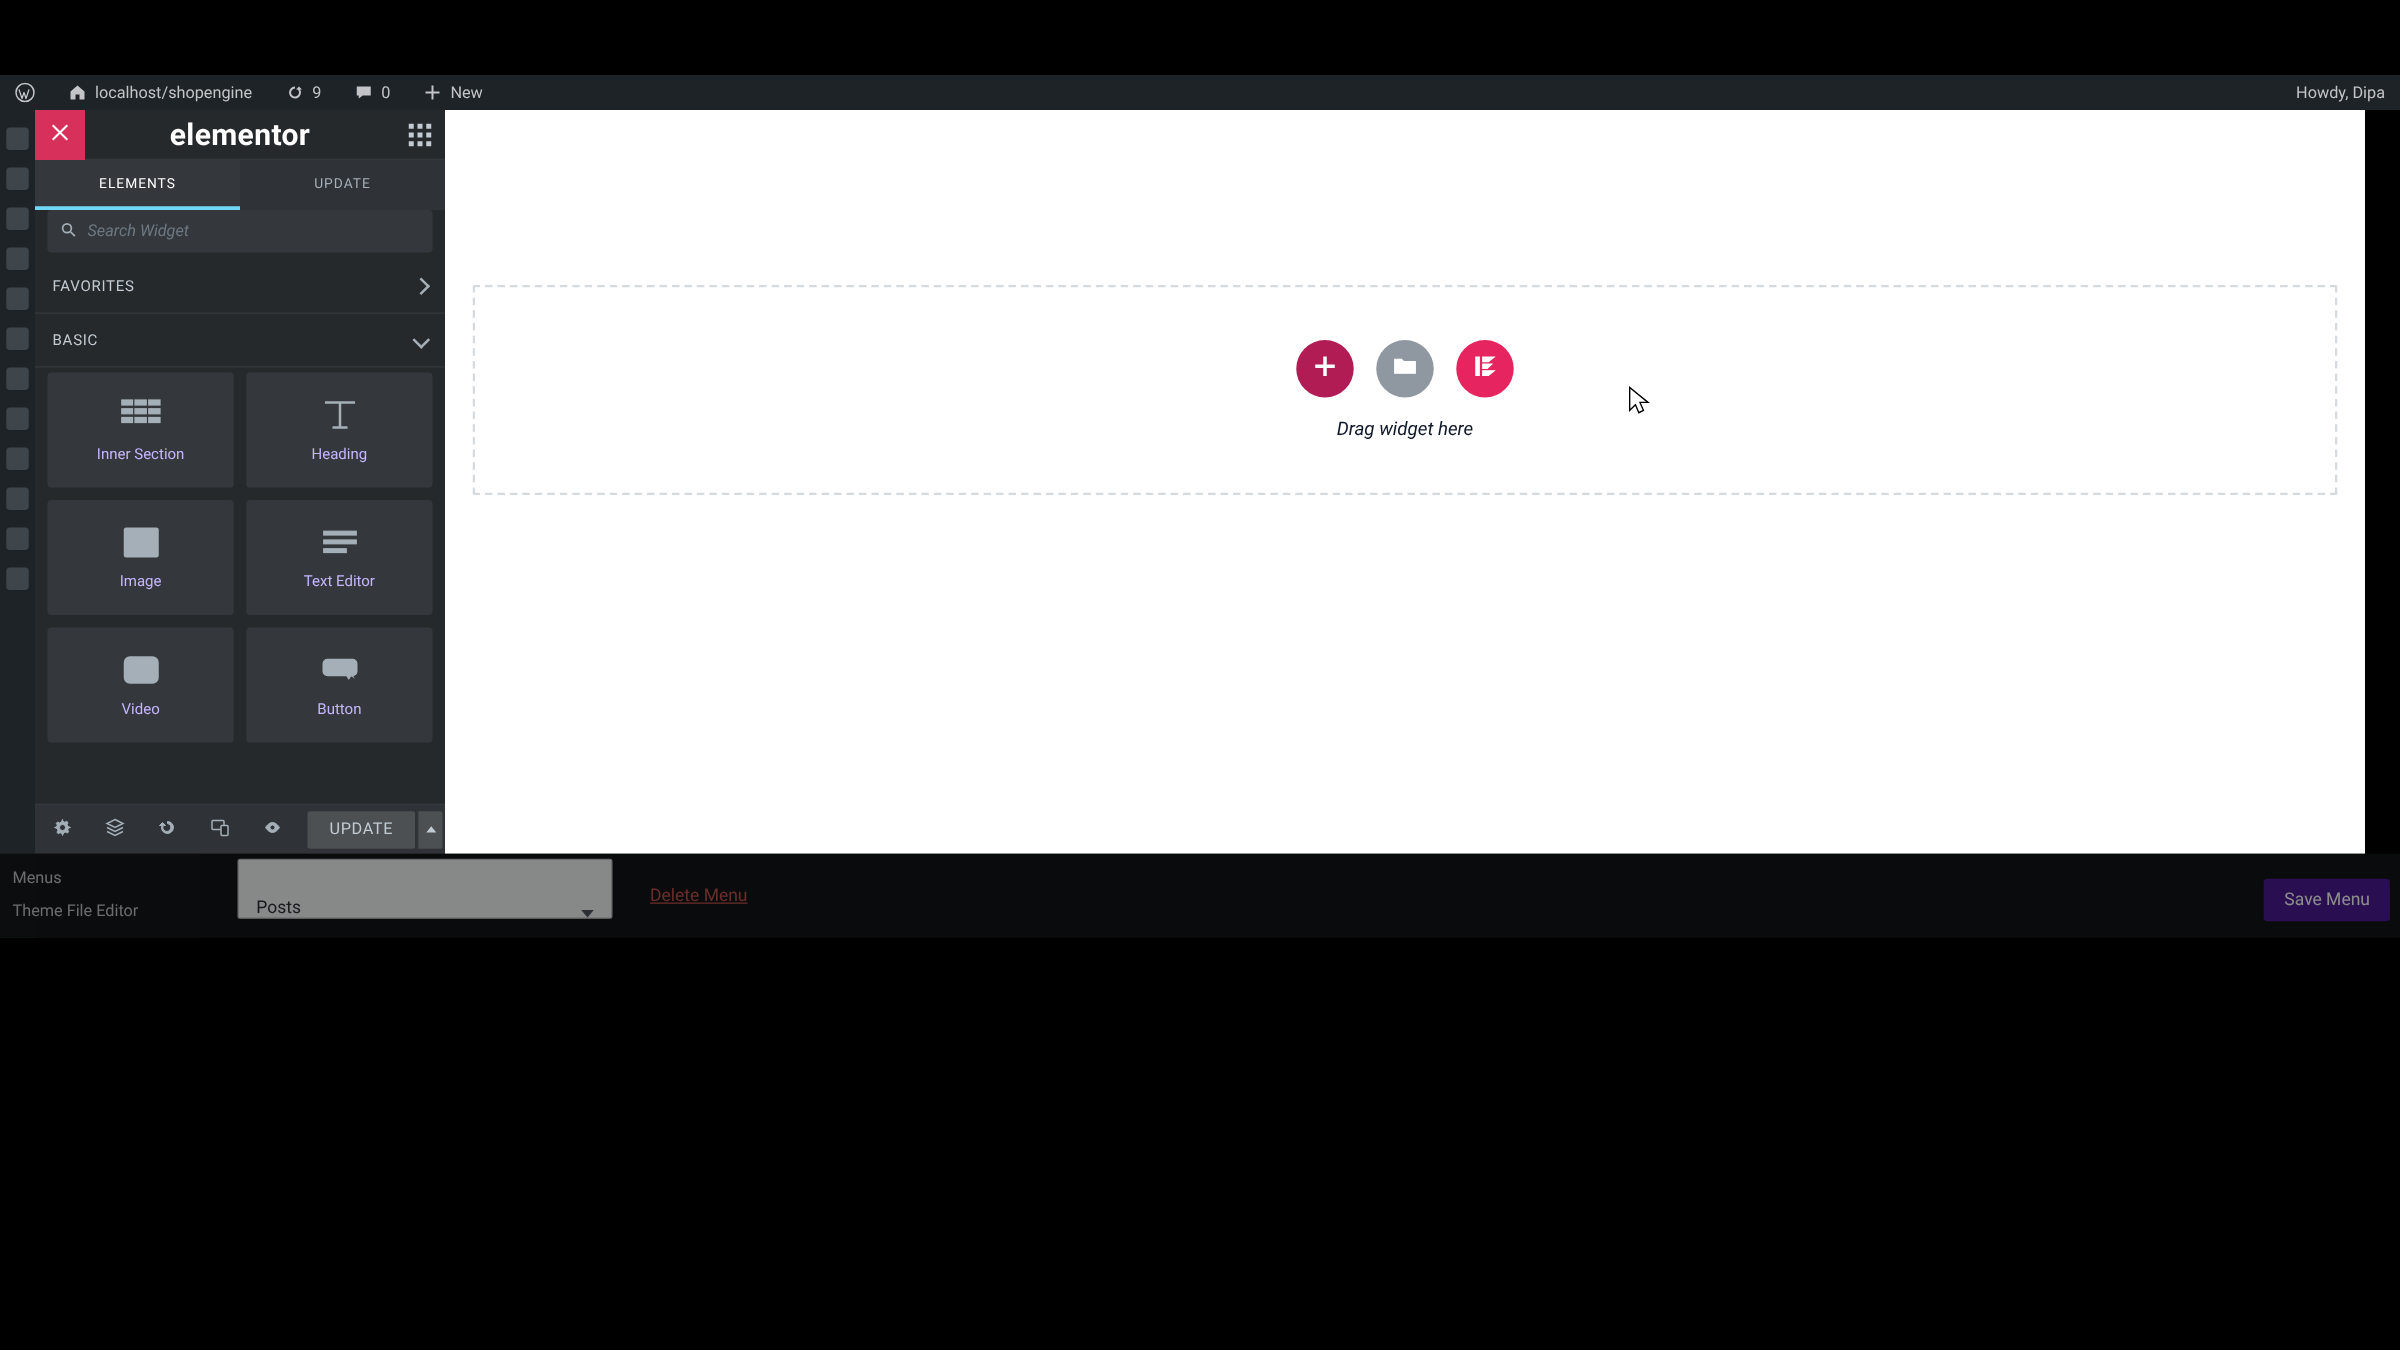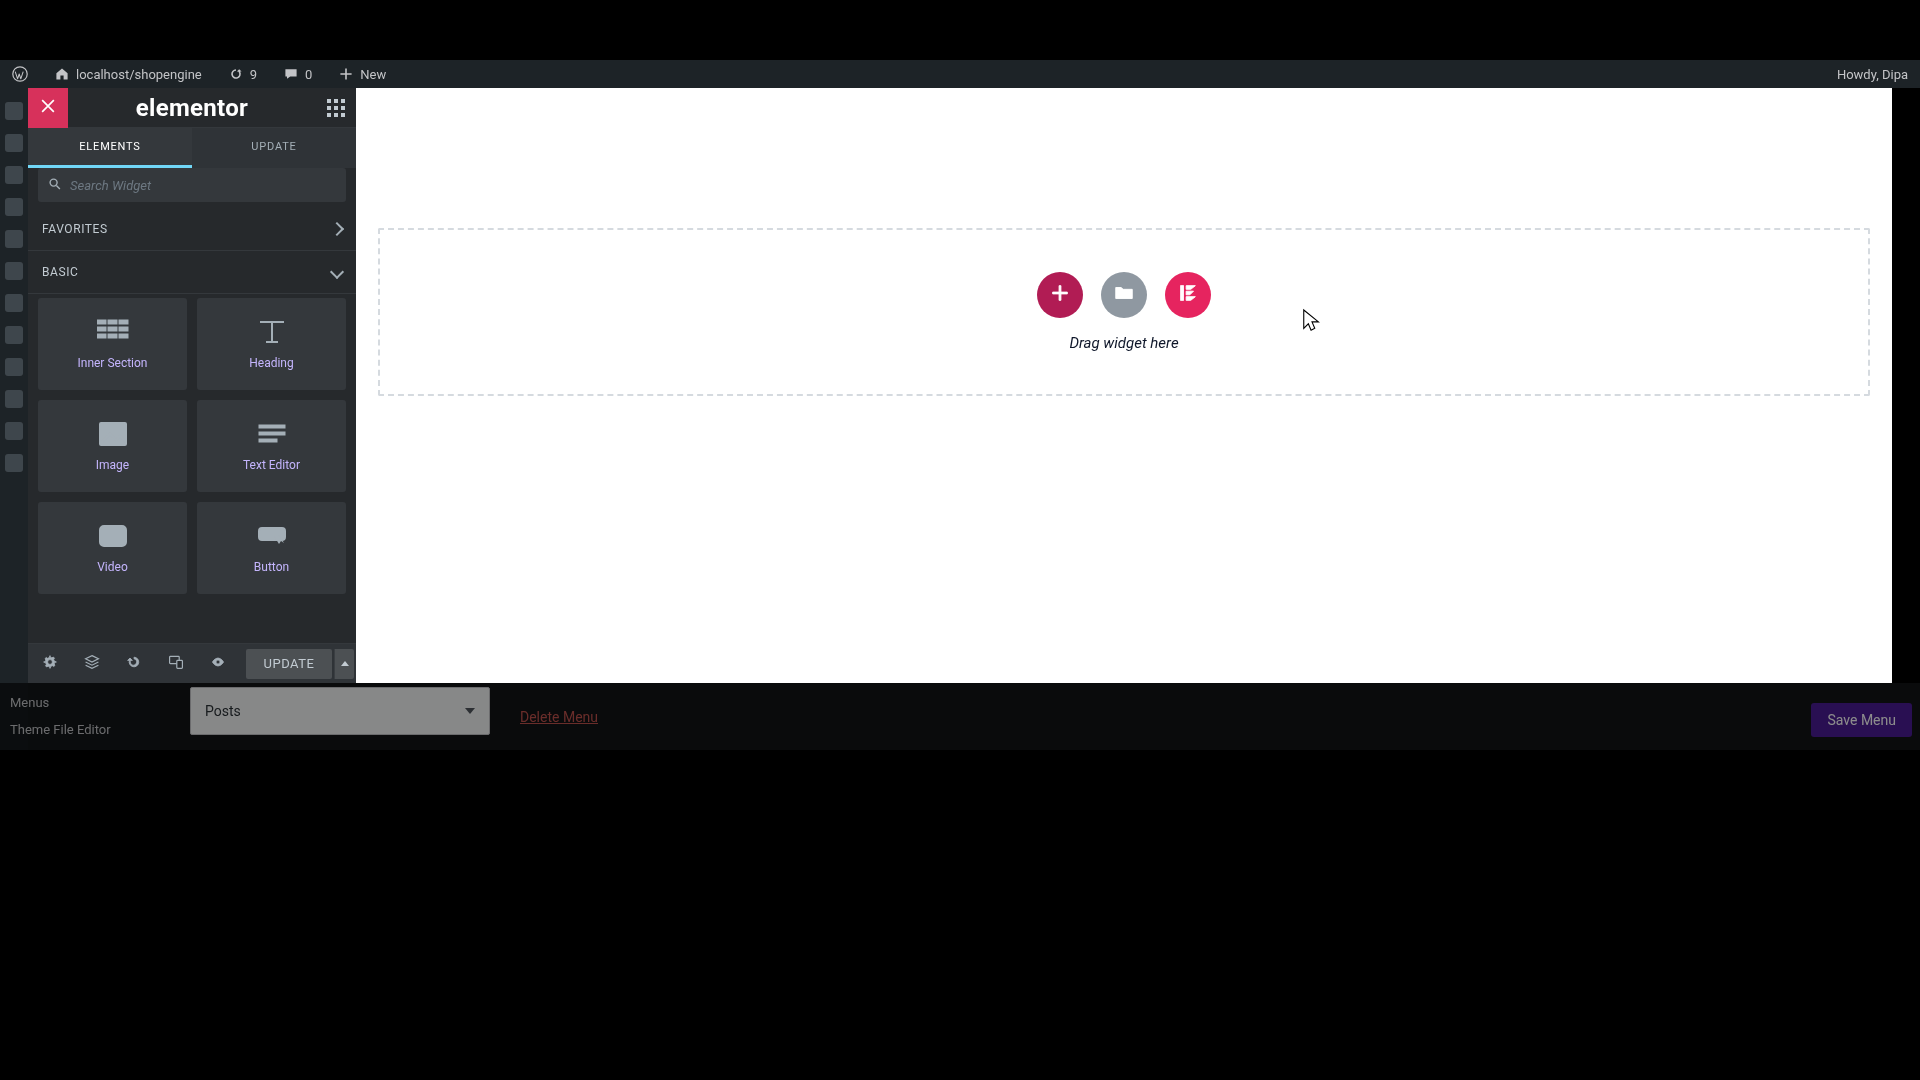--- a/index.html
+++ b/index.html
@@ -147,21 +147,21 @@
   }
   .wp-bottom .leftcol {
     position:absolute; left:0; top:0; width:160px; bottom:0;
     background: rgba(20,23,26,.85); color:#c3c4c7; font-size:13px;
     padding-top:6px;
   }
   .wp-bottom .leftcol .mi { padding:6px 10px; }
   .wp-bottom .card {
     position:absolute; left:190px; top:4px; width:300px; height:48px;
     background:#f6f7f7; border:1px solid #c3c4c7; border-radius:2px;
-    display:flex; align-items:center; justify-content:space-between; padding:0 14px;
+    display:flex; align-items:flex-end; justify-content:space-between; padding:0 14px;
     color:#2c3338; font-size:14px;
   }
   .wp-bottom .card .tri { width:0;height:0;border-left:5px solid transparent;border-right:5px solid transparent;border-top:6px solid #50575e;}
   .wp-bottom .delmenu {
     position:absolute; left:520px; top:26px; color:#c1534d; font-size:14px; text-decoration:underline; cursor:pointer;
   }
   .wp-bottom .savebtn {
     position:absolute; right:8px; top:20px; height:34px; padding:0 16px;
     background:#4c1d95; color:#fff; border:0; border-radius:3px; font-size:14px; cursor:pointer;
   }

